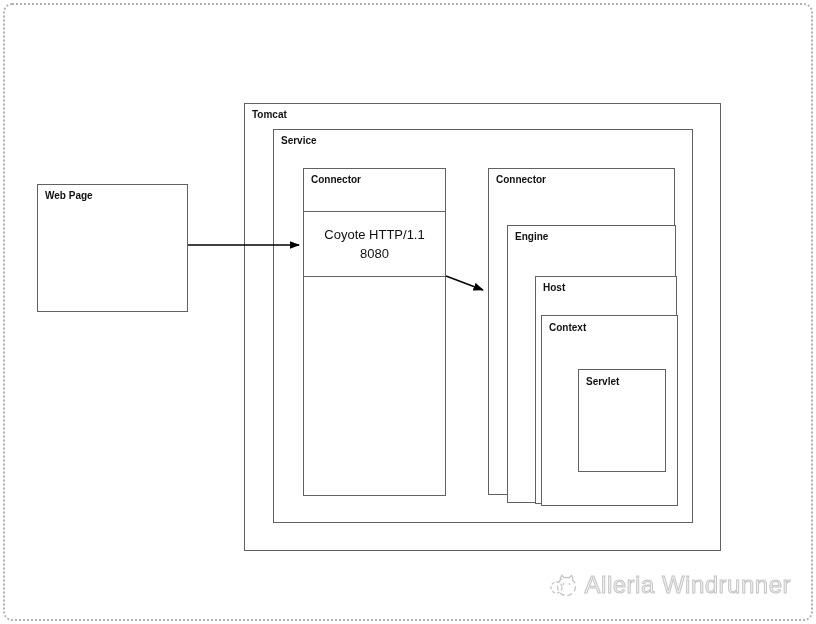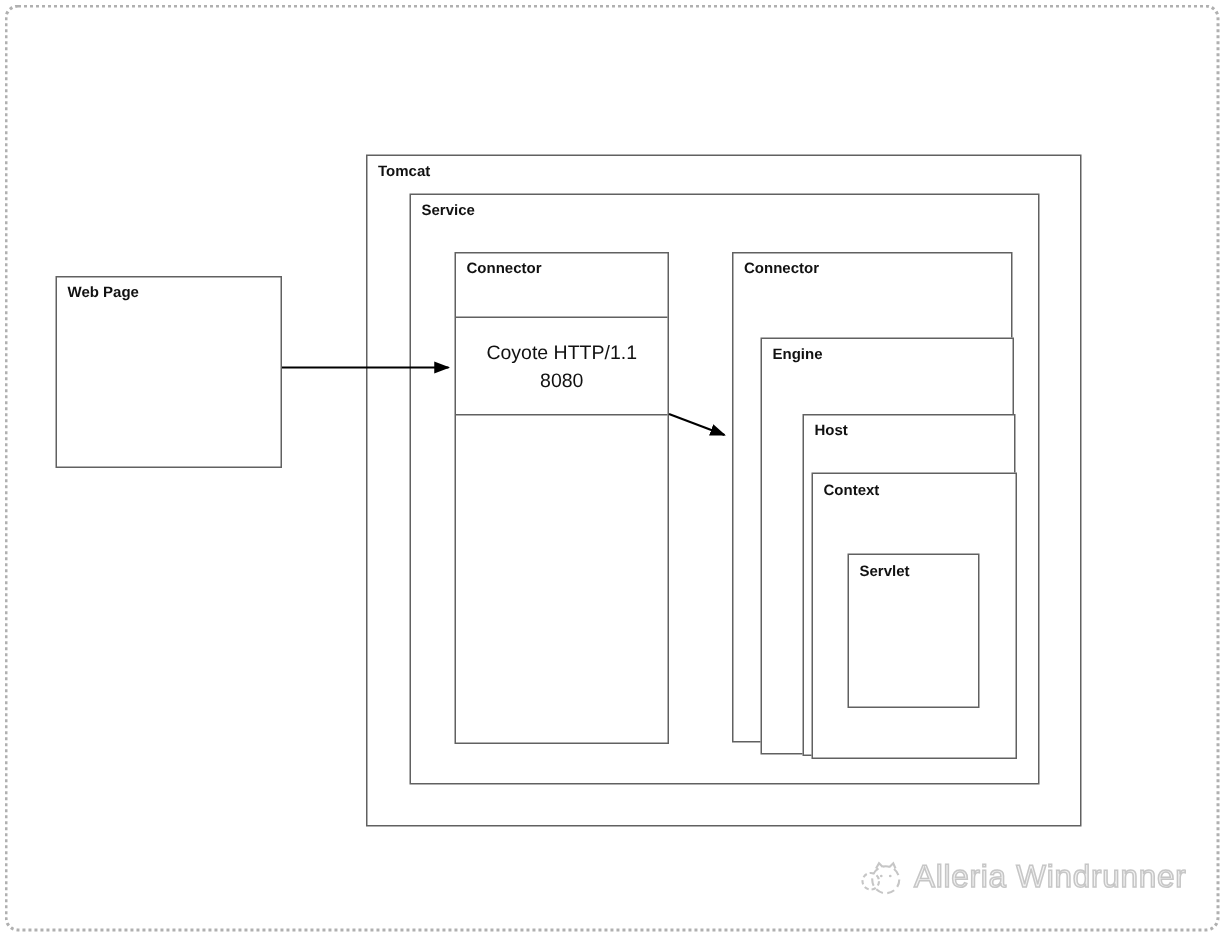--- a/index.html
+++ b/index.html
@@ -40,21 +40,21 @@
   }
   
   #web-page   { left: 37px;  top: 184px; width: 151px; height: 128px; }
   #tomcat     { left: 244px; top: 103px; width: 477px; height: 448px; }
   #service    { left: 273px; top: 129px; width: 420px; height: 394px; }
   #connector  { left: 303px; top: 168px; width: 143px; height: 328px; }
   #container  { left: 488px; top: 168px; width: 187px; height: 327px; z-index: 1; }
   #engine     { left: 507px; top: 225px; width: 169px; height: 278px; z-index: 2; }
   #host       { left: 535px; top: 276px; width: 142px; height: 228px; z-index: 3; }
   #context    { left: 541px; top: 315px; width: 137px; height: 191px; z-index: 4; }
-  #servlet    { left: 565px; top: 369px; width: 88px;  height: 103px; z-index: 5; }
+  #servlet    { left: 578px; top: 369px; width: 88px;  height: 103px; z-index: 5; }
   .compartment-head {
     height: 43px;
     border-bottom: 1px solid var(--box_border);
   }
   .compartment-mid {
     height: 65px;
     border-bottom: 1px solid var(--box_border);
     display: flex; flex-direction: column;
     align-items: center; justify-content: center;
     font-size: 13px; line-height: 19px;
@@ -67,21 +67,21 @@
   }
   .arrows line { stroke: var(--arrow); stroke-width: 1.4; }
   .arrows .head { fill: var(--arrow); }
   .watermark {
     position: absolute;
     right: 25px; top: 570px;
     display: flex; align-items: center; gap: 7px;
     z-index: 9;
   }
   .watermark-text {
-    font-size: 21px;
+    font-size: 24px;
     letter-spacing: 0.5px;
     color: var(--watermark_fill);
     -webkit-text-stroke: 1px var(--watermark);
     white-space: nowrap;
   }
   .watermark-icon svg { display: block; }
 </style>
 </head>
 <body>
 

